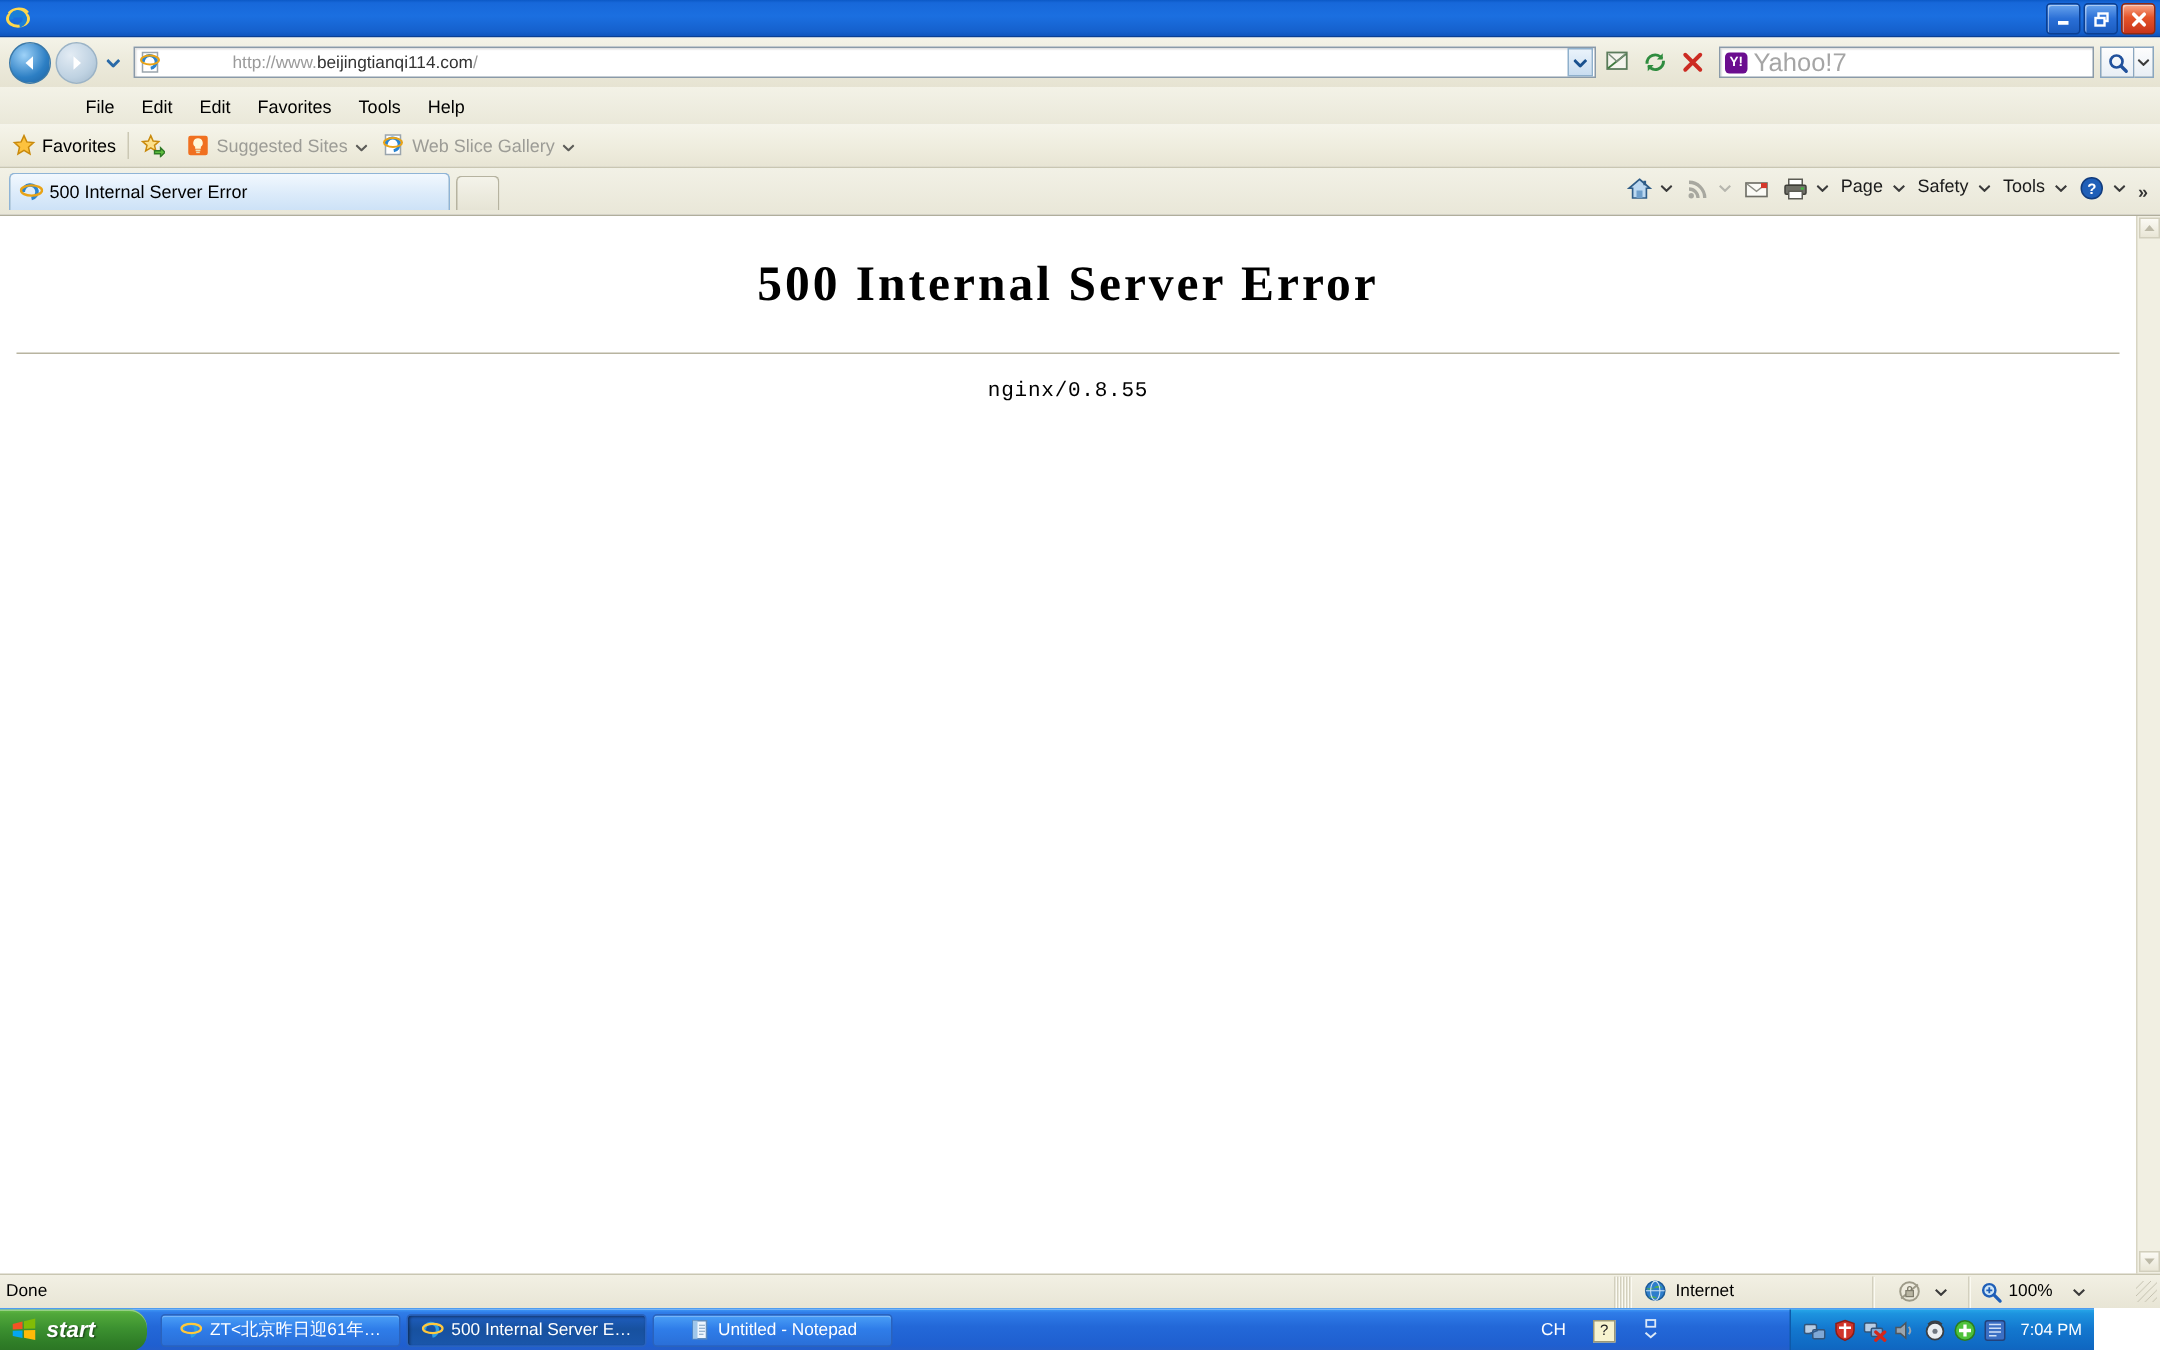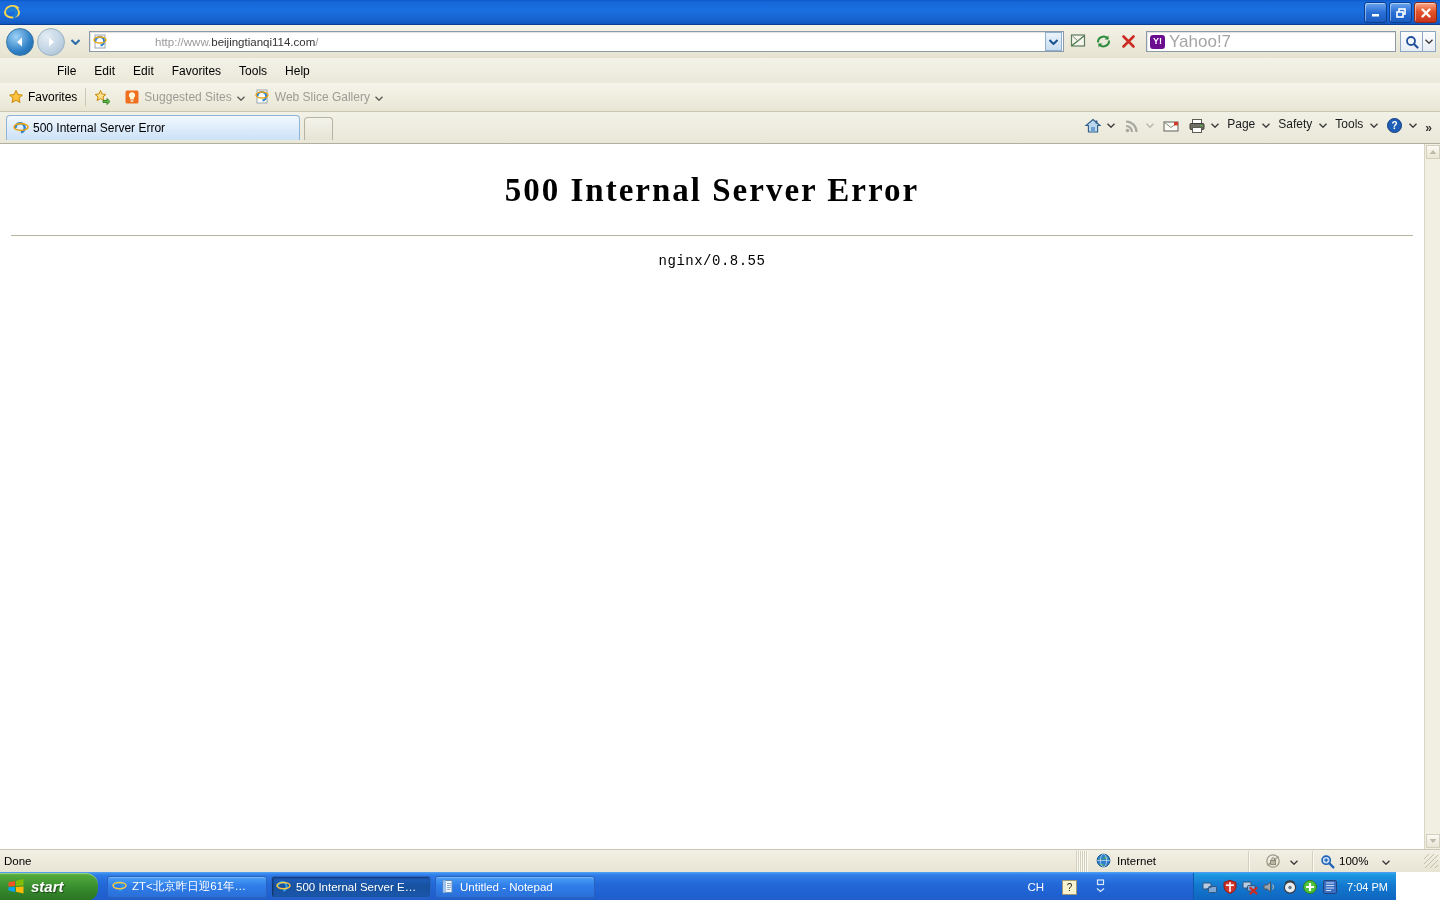--- a/index.html
+++ b/index.html
@@ -217,21 +217,21 @@
     color:#fff;font-style:italic;font-weight:bold;font-size:15px;
     text-shadow:1px 1px 1px rgba(0,0,0,.45);
   }
   .tasks{display:flex;align-items:center;margin-left:9px;gap:4px;}
   .task{
     width:160px;height:22px;display:flex;align-items:center;box-sizing:border-box;
     border-radius:3px;padding:0 4px;
     background:linear-gradient(to bottom,#4ba0f7,#2f7de9 45%,#2a6fd8);
     border:1px solid #2a63bd;
     box-shadow:inset 0 1px 0 rgba(255,255,255,.25);
-    color:#fff;font-size:11.5px;white-space:nowrap;overflow:hidden;
+    color:#fff;font-size:11.5px;white-space:nowrap;overflow:hidden;justify-content:center;
   }
   .task.active{
     background:linear-gradient(to bottom,#1f5ec0,#17519f 45%,#1a56aa);
     box-shadow:inset 1px 1px 2px rgba(0,0,0,.45);
   }
   .task .ic{width:16px;height:16px;margin-right:4px;flex:none;position:relative;}
   .tray{
     position:absolute;right:0;top:0;height:28px;display:flex;align-items:center;
     background:linear-gradient(to bottom,#26a6e8 0%,#1d93df 10%,#1378cf 45%,#0f68c2 90%,#1363bd 100%);
     border-left:1px solid #0e5aa9;padding:0 6px 0 8px;box-sizing:border-box;

